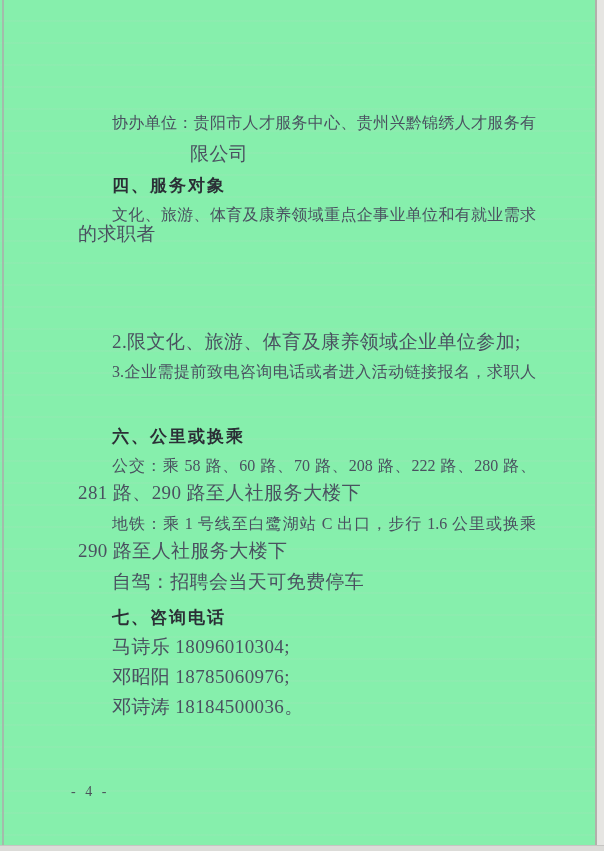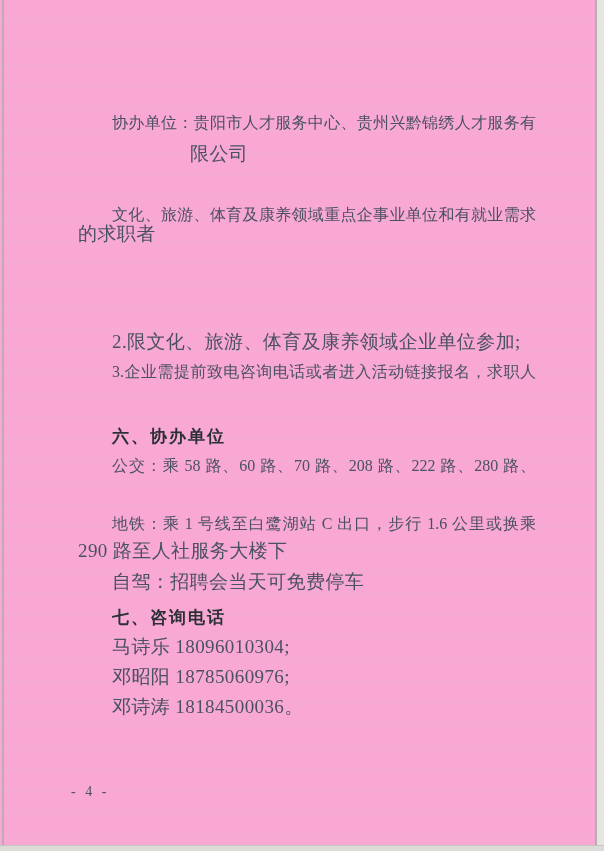--- a/index.html
+++ b/index.html
@@ -4,21 +4,21 @@
 <style>
   html,body { margin:0; padding:0; }
   body {
     width:604px; height:851px;
     background:#efefee;
     font-family:"Liberation Serif","DejaVu Serif",serif;
   }
   .scan {
     position:relative;
     width:604px; height:851px;
-    background:#f9a8d4;
+    background:#86efac;
     overflow:hidden;
   }
   
   .scan::before {
     content:"";
     position:absolute; inset:0;
     background:repeating-linear-gradient(
       to bottom,
       rgba(214,205,207,0) 0px,
       rgba(214,205,207,0) 20px,
@@ -87,28 +87,30 @@
 <div class="scan">
   <div class="edge-left"></div>
   <div class="edge-right-band"></div>
   <div class="edge-right-line"></div>
   <div class="edge-bottom-line"></div>
   <div class="edge-bottom-band"></div>
 
   <div class="ln x-i j" style="top:113px">协办单位：贵阳市人才服务中心、贵州兴黔锦绣人才服务有</div>
   <div class="ln x-h2" style="top:144px">限公司</div>
 
+  <div class="ln hd" style="top:176px">四、服务对象</div>
   <div class="ln x-i j" style="top:205px">文化、旅游、体育及康养领域重点企事业单位和有就业需求</div>
   <div class="ln x-l" style="top:224px">的求职者</div>
 
   <div class="ln x-i" style="top:332px">2.限文化、旅游、体育及康养领域企业单位参加;</div>
   <div class="ln x-i j" style="top:362px">3.企业需提前致电咨询电话或者进入活动链接报名，求职人</div>
 
-  <div class="ln hd" style="top:427px">六、协办单位</div>
+  <div class="ln hd" style="top:427px">六、公里或换乘</div>
   <div class="ln x-i j" style="top:456px">公交：乘 58 路、60 路、70 路、208 路、222 路、280 路、</div>
+  <div class="ln x-l" style="top:483px">281 路、290 路至人社服务大楼下</div>
   <div class="ln x-i j" style="top:514px">地铁：乘 1 号线至白鹭湖站 C 出口，步行 1.6 公里或换乘</div>
   <div class="ln x-l" style="top:541px">290 路至人社服务大楼下</div>
   <div class="ln x-i" style="top:572px">自驾：招聘会当天可免费停车</div>
 
   <div class="ln hd" style="top:608px">七、咨询电话</div>
   <div class="ln x-i" style="top:637px">马诗乐 18096010304;</div>
   <div class="ln x-i" style="top:667px">邓昭阳 18785060976;</div>
   <div class="ln x-i" style="top:697px">邓诗涛 18184500036。</div>
 
   <div class="page-num">- 4 -</div>

